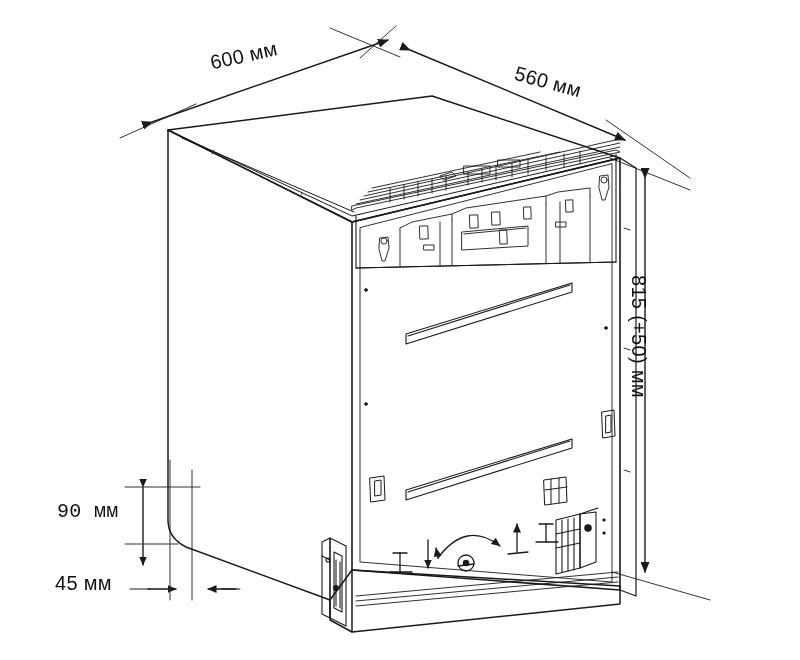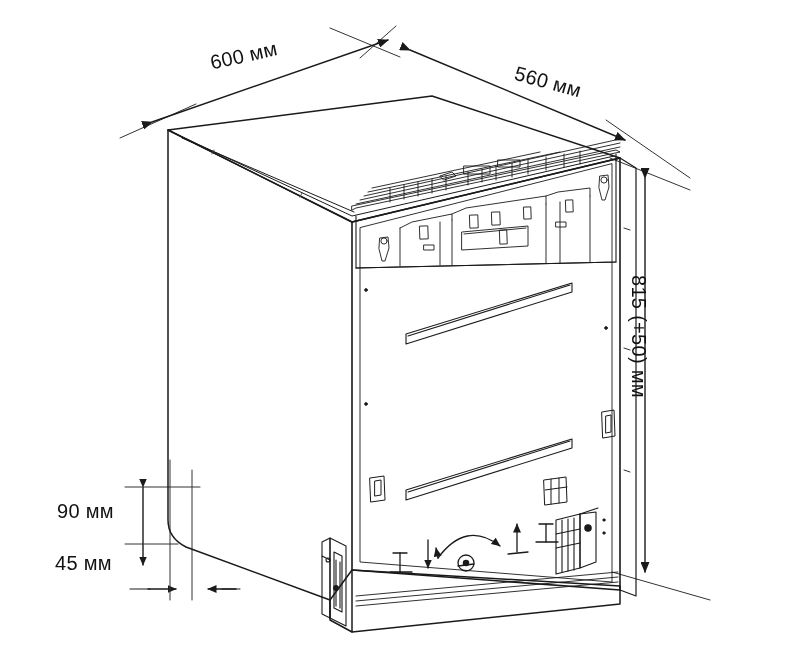--- a/index.html
+++ b/index.html
@@ -51,24 +51,25 @@
     left: 650px;
     top: 275px;
     font-size: 20px;
     transform: rotate(90deg);
     transform-origin: left top;
   }
   #lbl-90 {
     left: 57px;
     top: 500px;
     font-size: 20px;
+    font-family: Liberation Mono, monospace;
   }
   #lbl-45 {
     left: 55px;
-    top: 552px;
+    top: 572px;
     font-size: 20px;
   }
 </style>
 </head>
 <body>
 
 <div id="stage">
 
   <svg id="drawing" viewBox="0 0 800 660" xmlns="http://www.w3.org/2000/svg">
     <defs>

